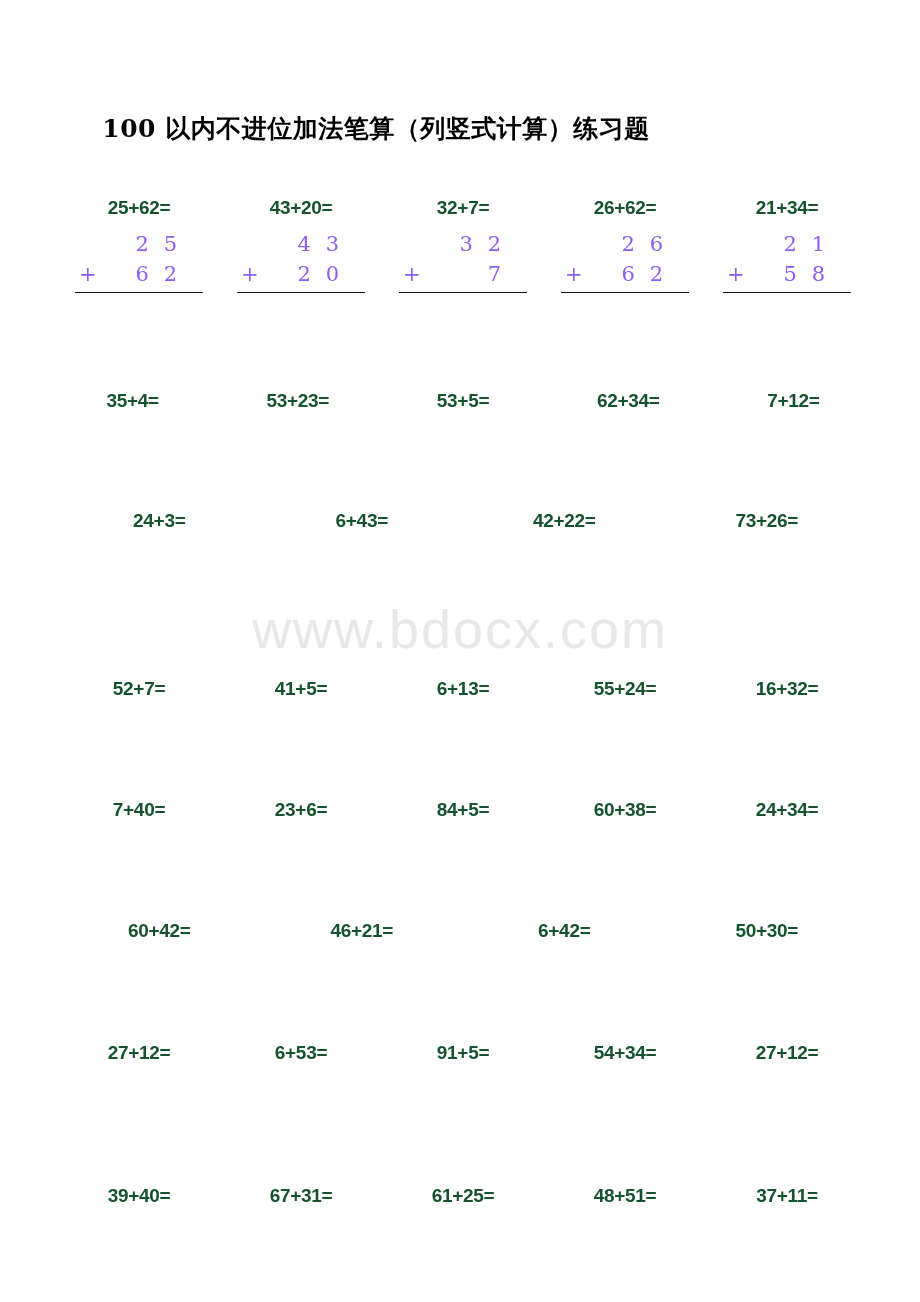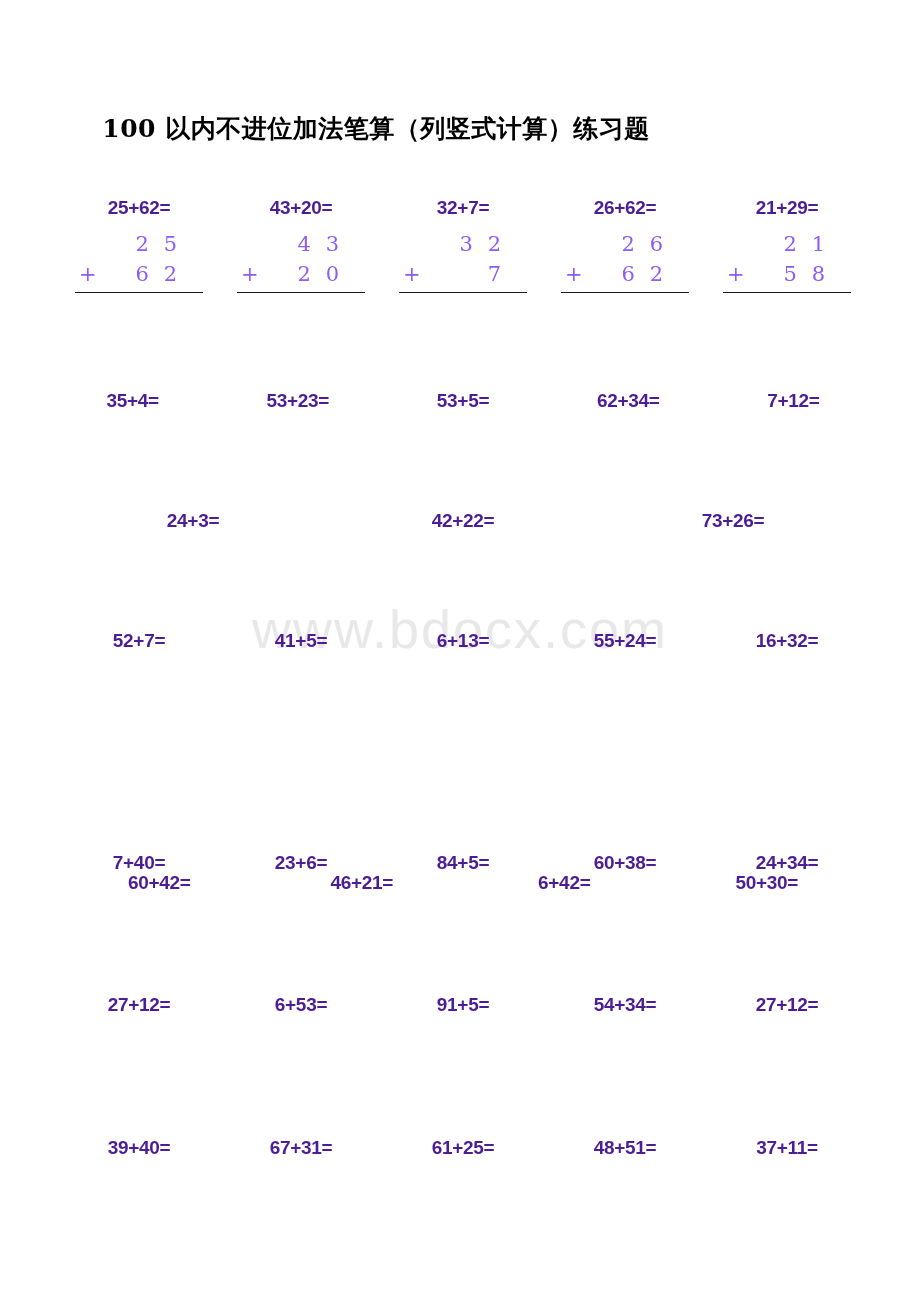--- a/index.html
+++ b/index.html
@@ -72,21 +72,21 @@
     flex: 1 1 0;
     position: relative;
     box-sizing: border-box;
   }
 
   
   .expr {
     font-family: "Liberation Sans", sans-serif;
     font-size: 19px;
     font-weight: bold;
-    color: #4c1d95;
+    color: #14532d;
     text-align: center;
     letter-spacing: -0.3px;
     white-space: nowrap;
     line-height: 1;
   }
 
   
   .vform {
     margin: 0 auto;
     padding-top: 13px;
@@ -120,22 +120,22 @@
 
   
   .prow.r-vertical { height: 165px; }
   .prow.r-plain    { height: 120px; }
   .prow.r-last     { height: 120px; }
 
   
   .prow.r1 { padding-top: 12px; }
   .prow.r2 { padding-top: 28px; gap: 16px; }
   .prow.r3 { padding-top: 0px;  }
-  .prow.r4 { padding-top: 0px;  }
-  .prow.r5 { padding-top: 1px; align-items: flex-end;  }
+  .prow.r4 { padding-top: 0px; margin-top: 48px;  }
+  .prow.r5 { padding-top: 1px;  }
   .prow.r6 { padding-top: 1px;  }
   .prow.r7 { padding-top: 2px;  }
   .prow.r8 { padding-top: 23px; }
 </style>
 </head>
 <body>
 
 <div id="page" style="background: rgb(255, 255, 255);">
 
   <div id="watermark" style="color: rgb(232, 232, 234);">
@@ -174,21 +174,21 @@
         </div>
         <div class="pcell">
           <div class="expr">26+62=</div>
           <div class="vform">
             <div class="vline first-addend"><span class="op">&nbsp;</span><span class="digits">2 6</span></div>
             <div class="vline addend"><span class="op">+</span><span class="digits">6 2</span></div>
             <div class="vline answer-slot"><span class="op">&nbsp;</span><span class="digits">&nbsp;</span></div>
           </div>
         </div>
         <div class="pcell">
-          <div class="expr">21+29=</div>
+          <div class="expr">21+34=</div>
           <div class="vform">
             <div class="vline first-addend"><span class="op">&nbsp;</span><span class="digits">2 1</span></div>
             <div class="vline addend"><span class="op">+</span><span class="digits">5 8</span></div>
             <div class="vline answer-slot"><span class="op">&nbsp;</span><span class="digits">&nbsp;</span></div>
           </div>
         </div>
       </div>
       <div class="prow r2 r-plain">
         <div class="pcell">
           <div class="expr">35+4=</div>
@@ -204,20 +204,23 @@
         </div>
         <div class="pcell">
           <div class="expr">7+12=</div>
         </div>
       </div>
       <div class="prow r3 r-plain">
         <div class="pcell">
           <div class="expr">24+3=</div>
         </div>
         <div class="pcell">
+          <div class="expr">6+43=</div>
+        </div>
+        <div class="pcell">
           <div class="expr">42+22=</div>
         </div>
         <div class="pcell">
           <div class="expr">73+26=</div>
         </div>
       </div>
       <div class="prow r4 r-plain">
         <div class="pcell">
           <div class="expr">52+7=</div>
         </div>

